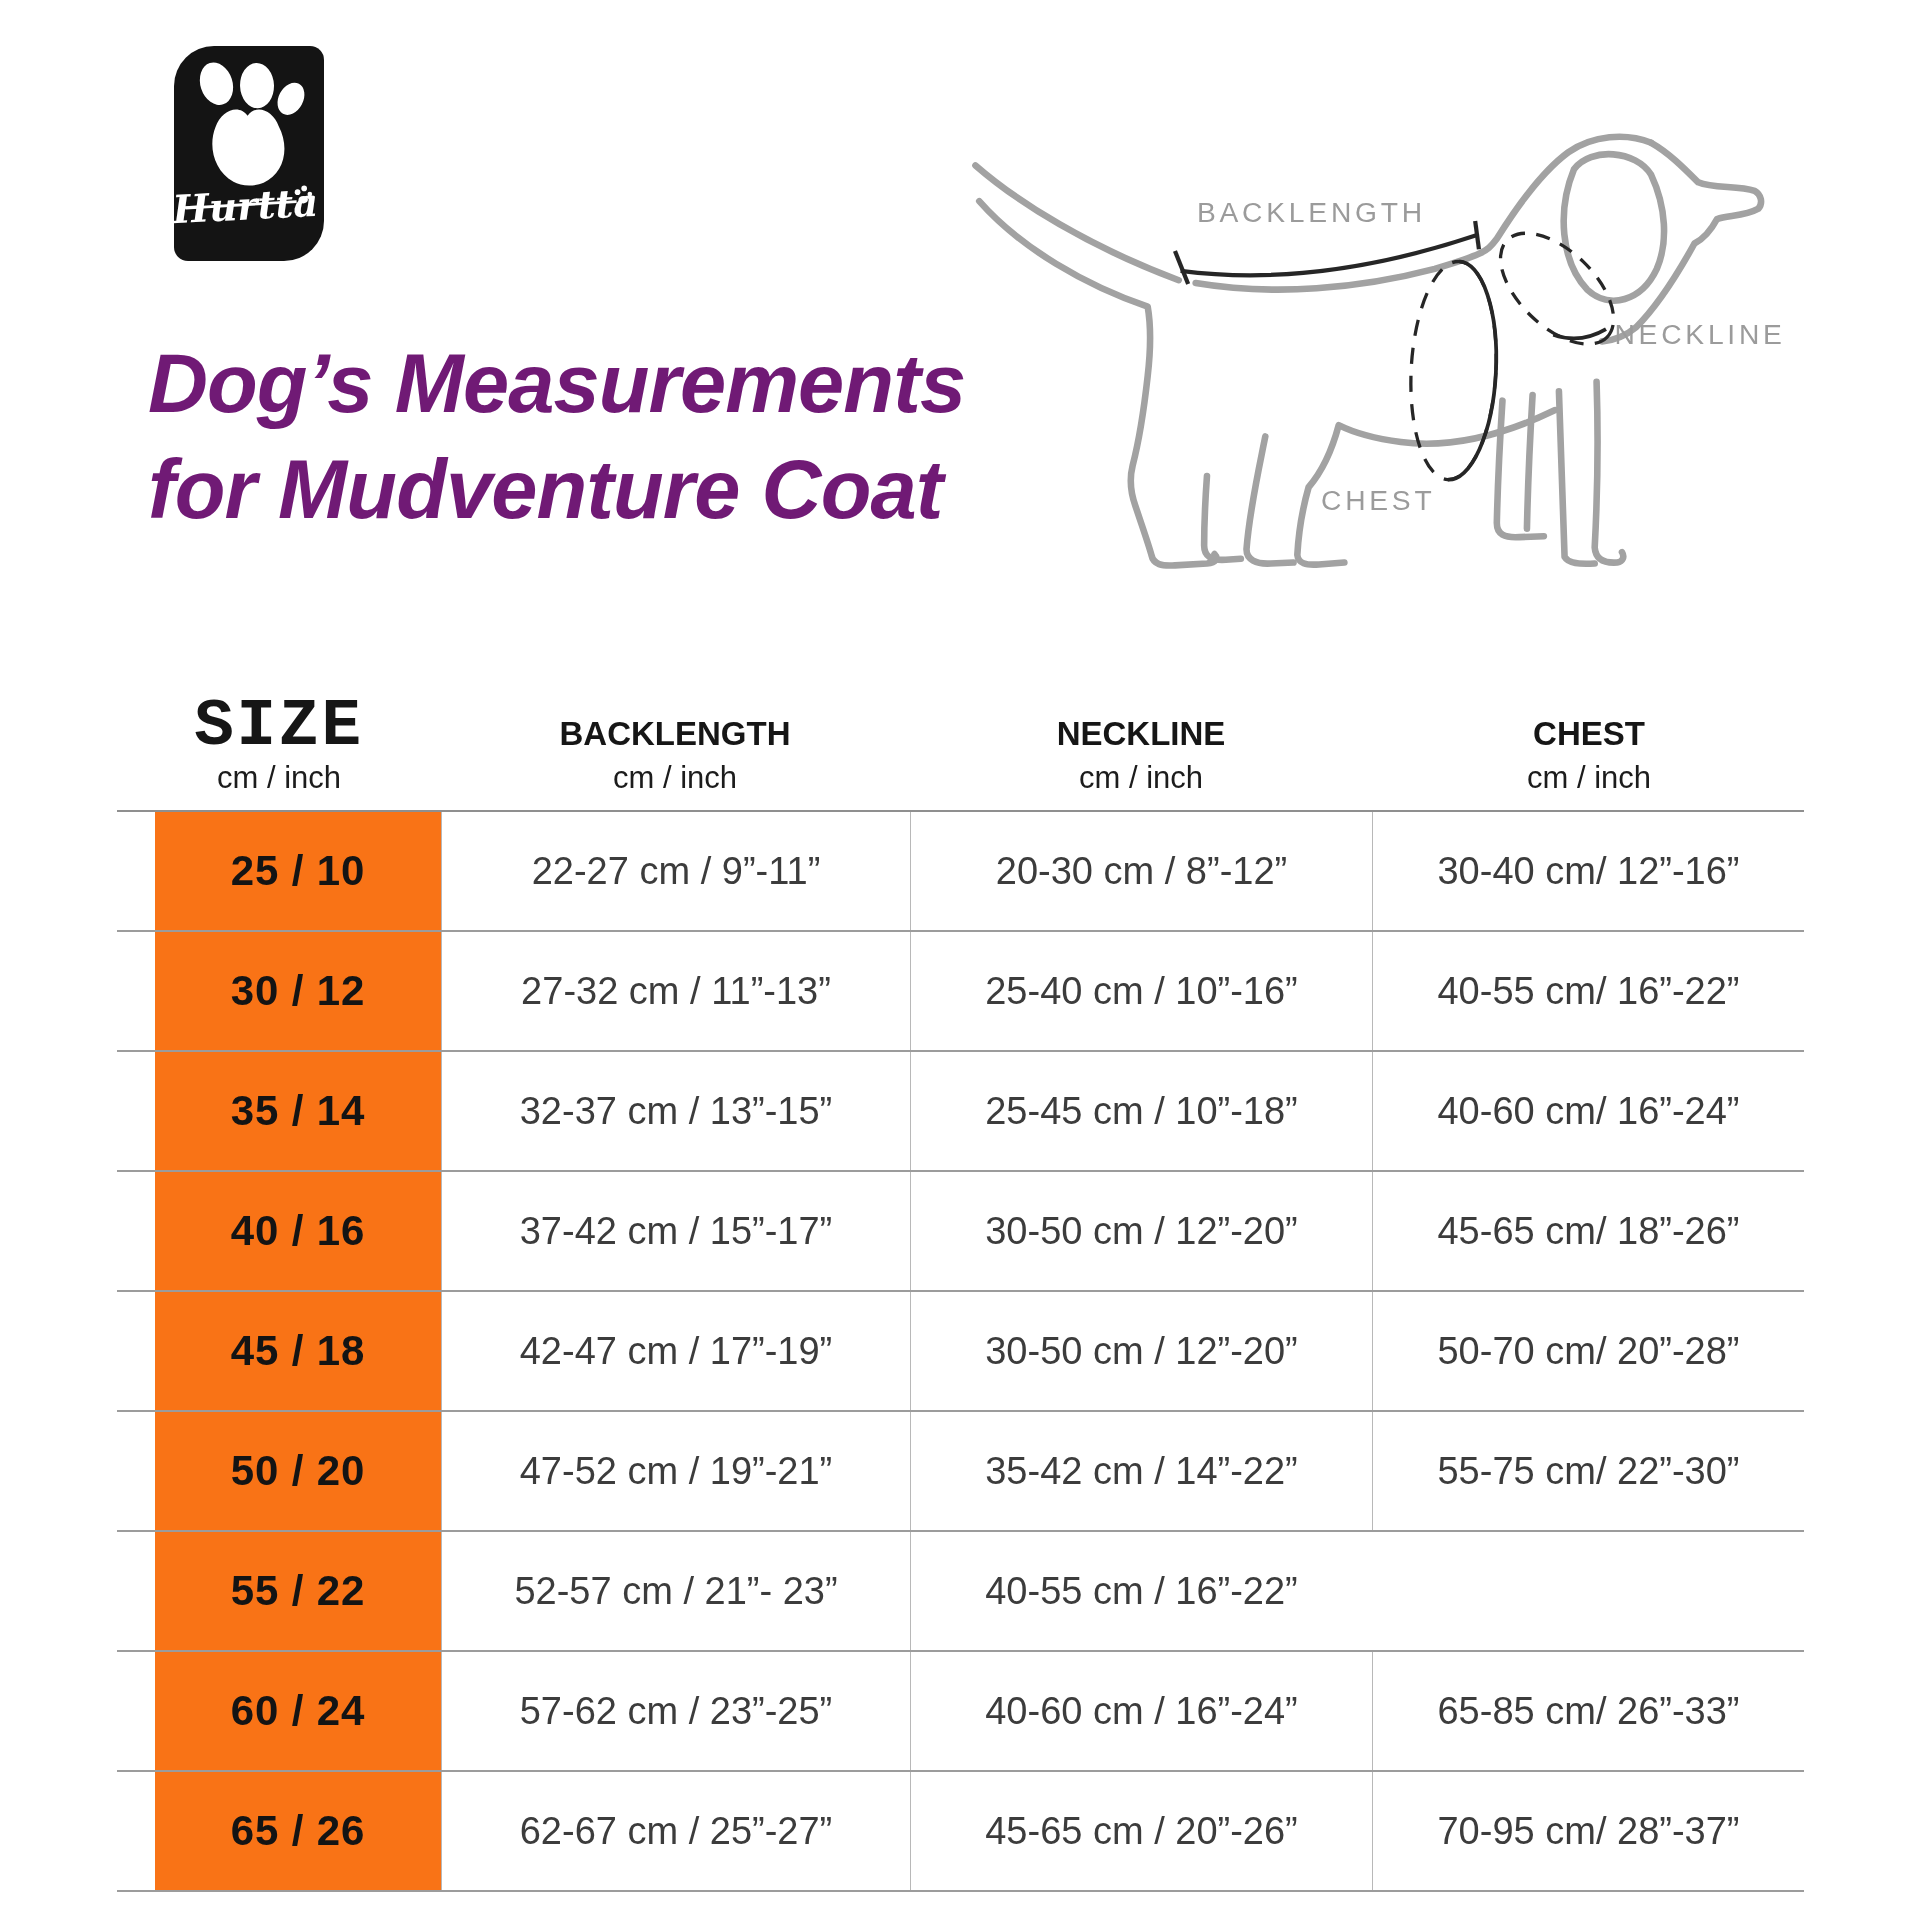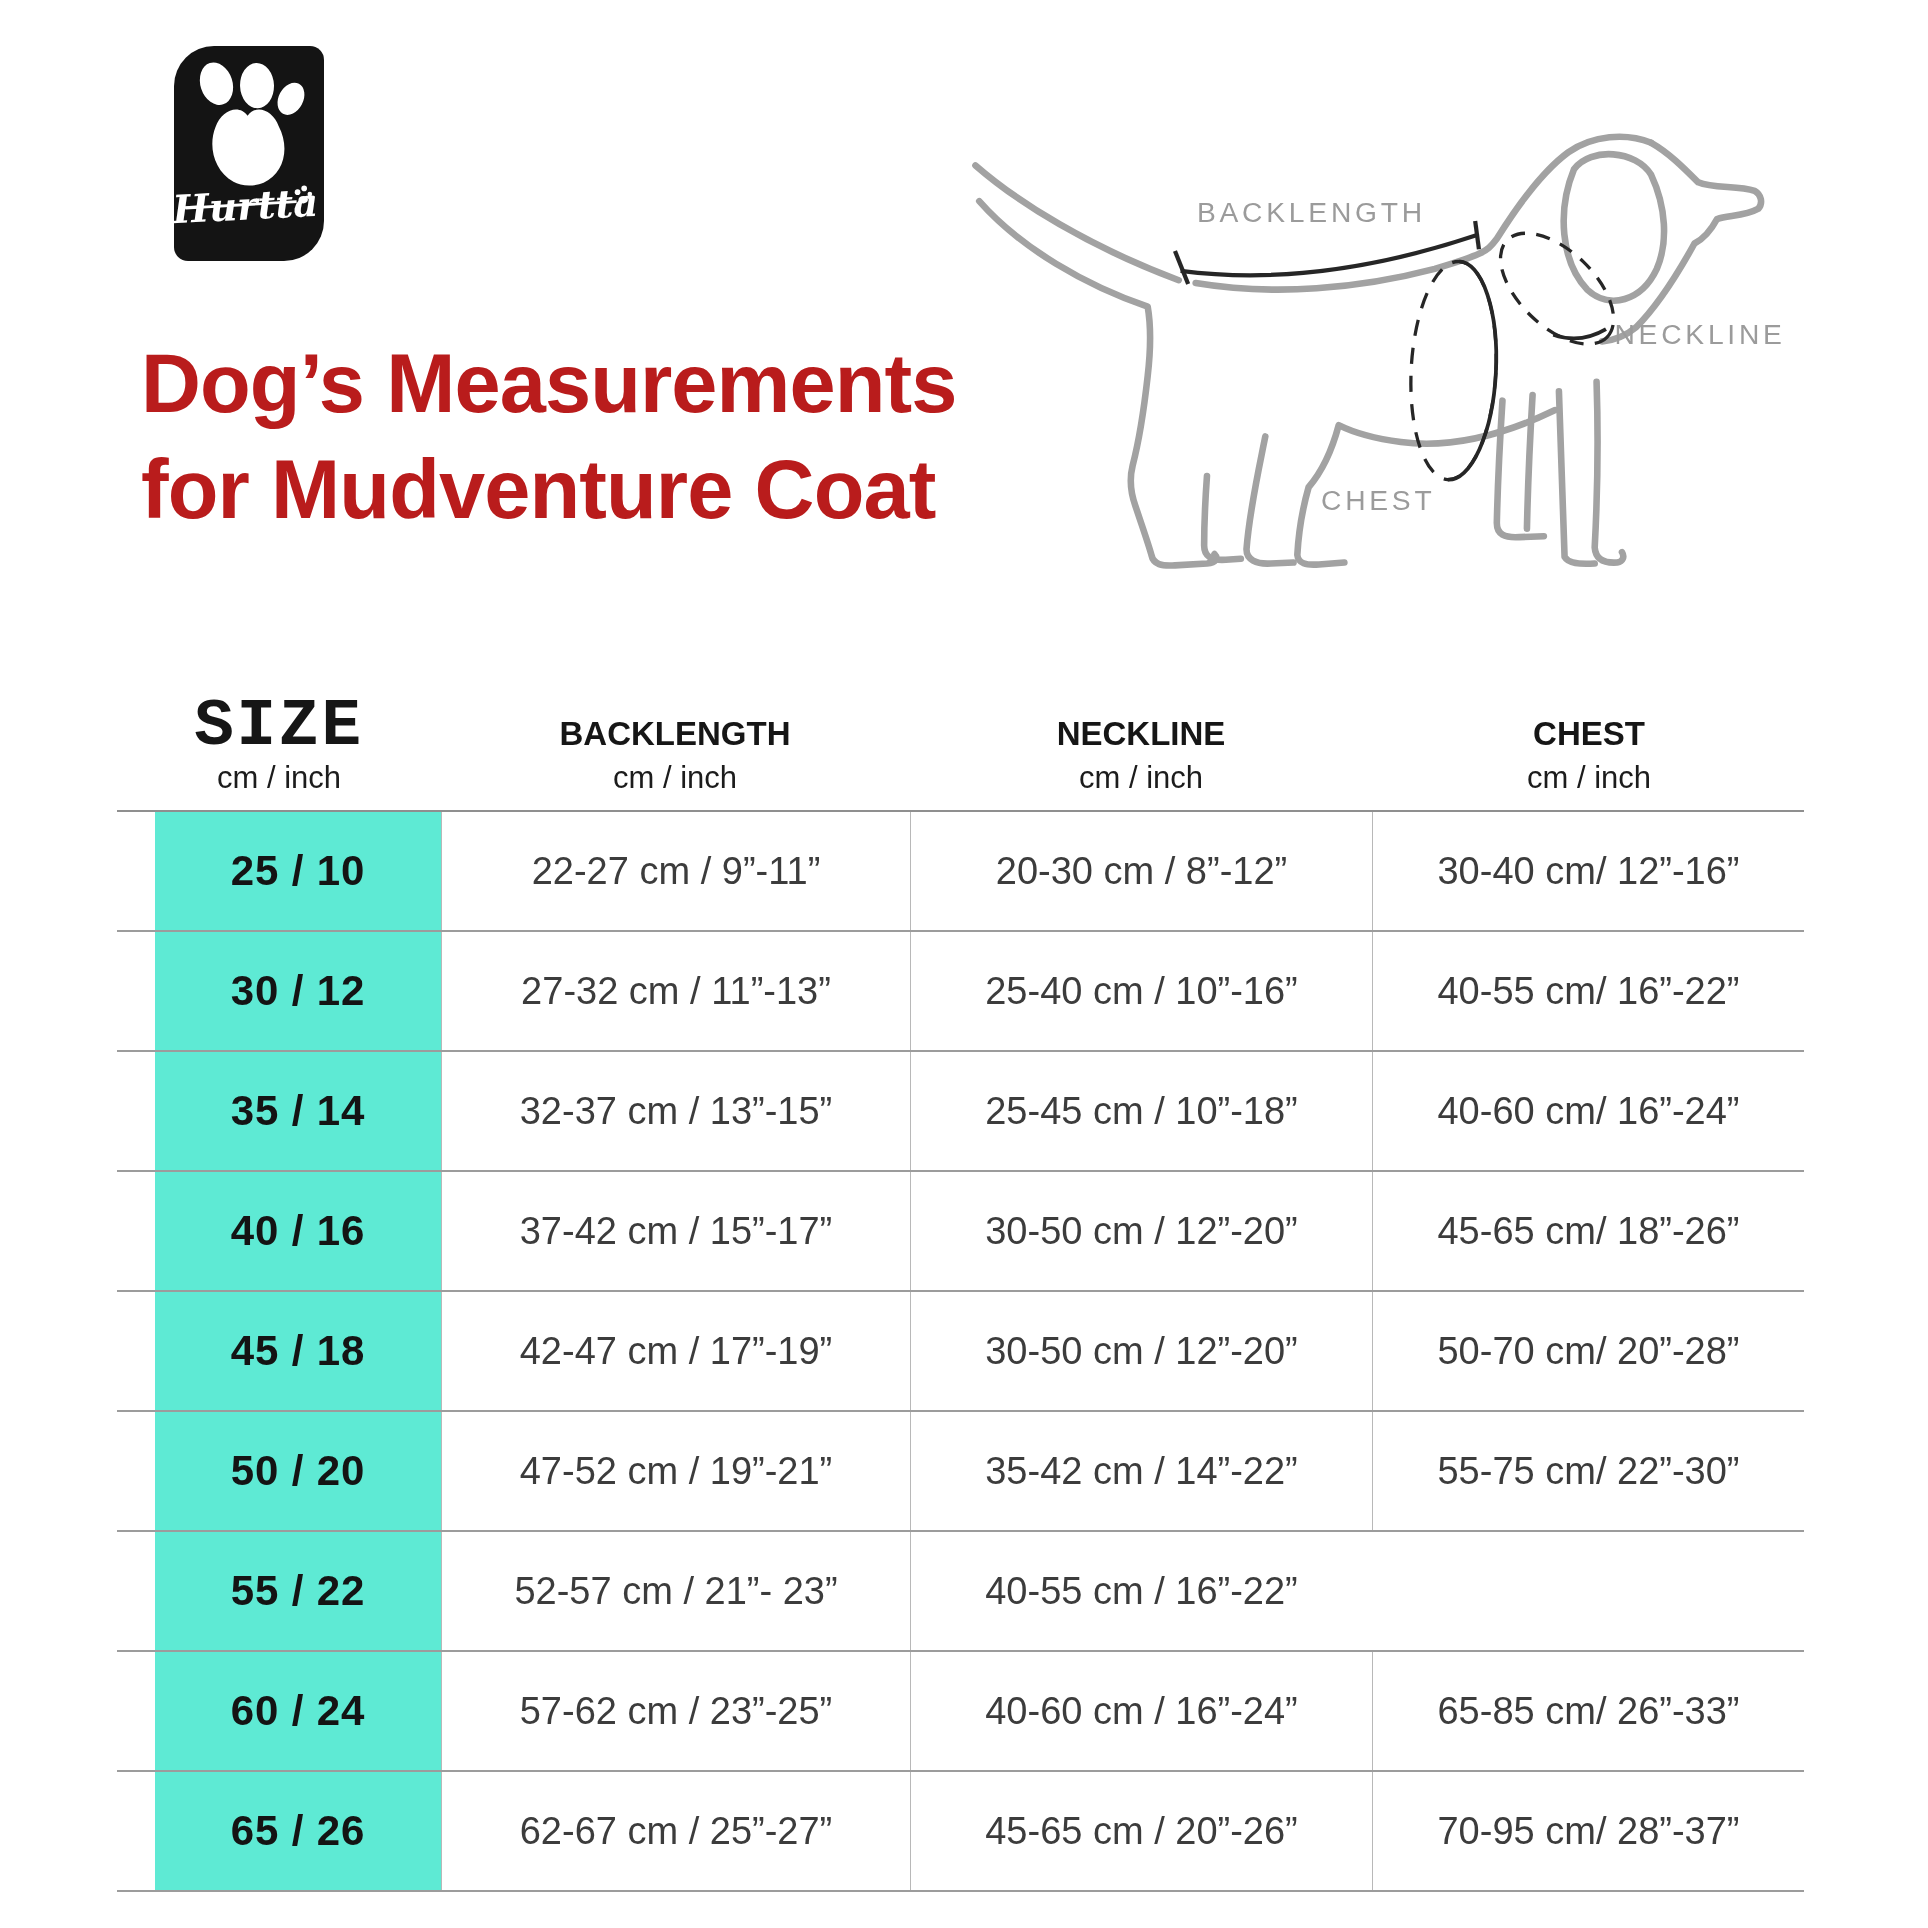--- a/index.html
+++ b/index.html
@@ -8,23 +8,23 @@
     font-family:"Liberation Sans", sans-serif;
   }
   
   .logo{
     position:absolute;left:174px;top:46px;width:150px;height:215px;
     background:#141414;border-radius:40px 14px 40px 14px;
   }
   .logo svg{display:block;width:100%;height:100%;}
   
   .title{
-    position:absolute;left:141px;top:331px;
+    position:absolute;left:148px;top:331px;
     font-size:83px;font-weight:700;letter-spacing:-0.9px;
-    line-height:106px;color:#b91c1c;white-space:nowrap;
+    line-height:106px;color:#701a75;white-space:nowrap;font-style:italic;
   }
   
   .diagram{position:absolute;left:964px;top:60px;width:964px;height:527px;}
   .diagram svg{display:block;width:100%;height:100%;}
   .diag-label{
     font-family:"Liberation Sans", sans-serif;
     font-size:30px;letter-spacing:4px;fill:#9b9b9b;
   }
   
   .col-header{
@@ -41,21 +41,21 @@
   }
   .trow{
     display:grid;grid-template-columns:324px 469px 462px 432px;
     height:120px;box-sizing:border-box;border-bottom:2.8px solid #9c9c9c;
   }
   .tcell{
     display:flex;align-items:center;justify-content:center;
     font-size:38px;color:#3c3c3c;white-space:nowrap;
   }
   .tcell.size{
-    background:#5eead4;font-size:42px;font-weight:700;color:#141414;letter-spacing:0.9px;margin-left:38px;
+    background:#f97316;font-size:42px;font-weight:700;color:#141414;letter-spacing:0.9px;margin-left:38px;
   }
   .tcell.mid{border-left:1.9px solid #b8b8b8;}
 </style>
 </head>
 <body>
 
 <div id="canvas">
 
   <div class="logo">
     <svg viewBox="0 0 159 228">

